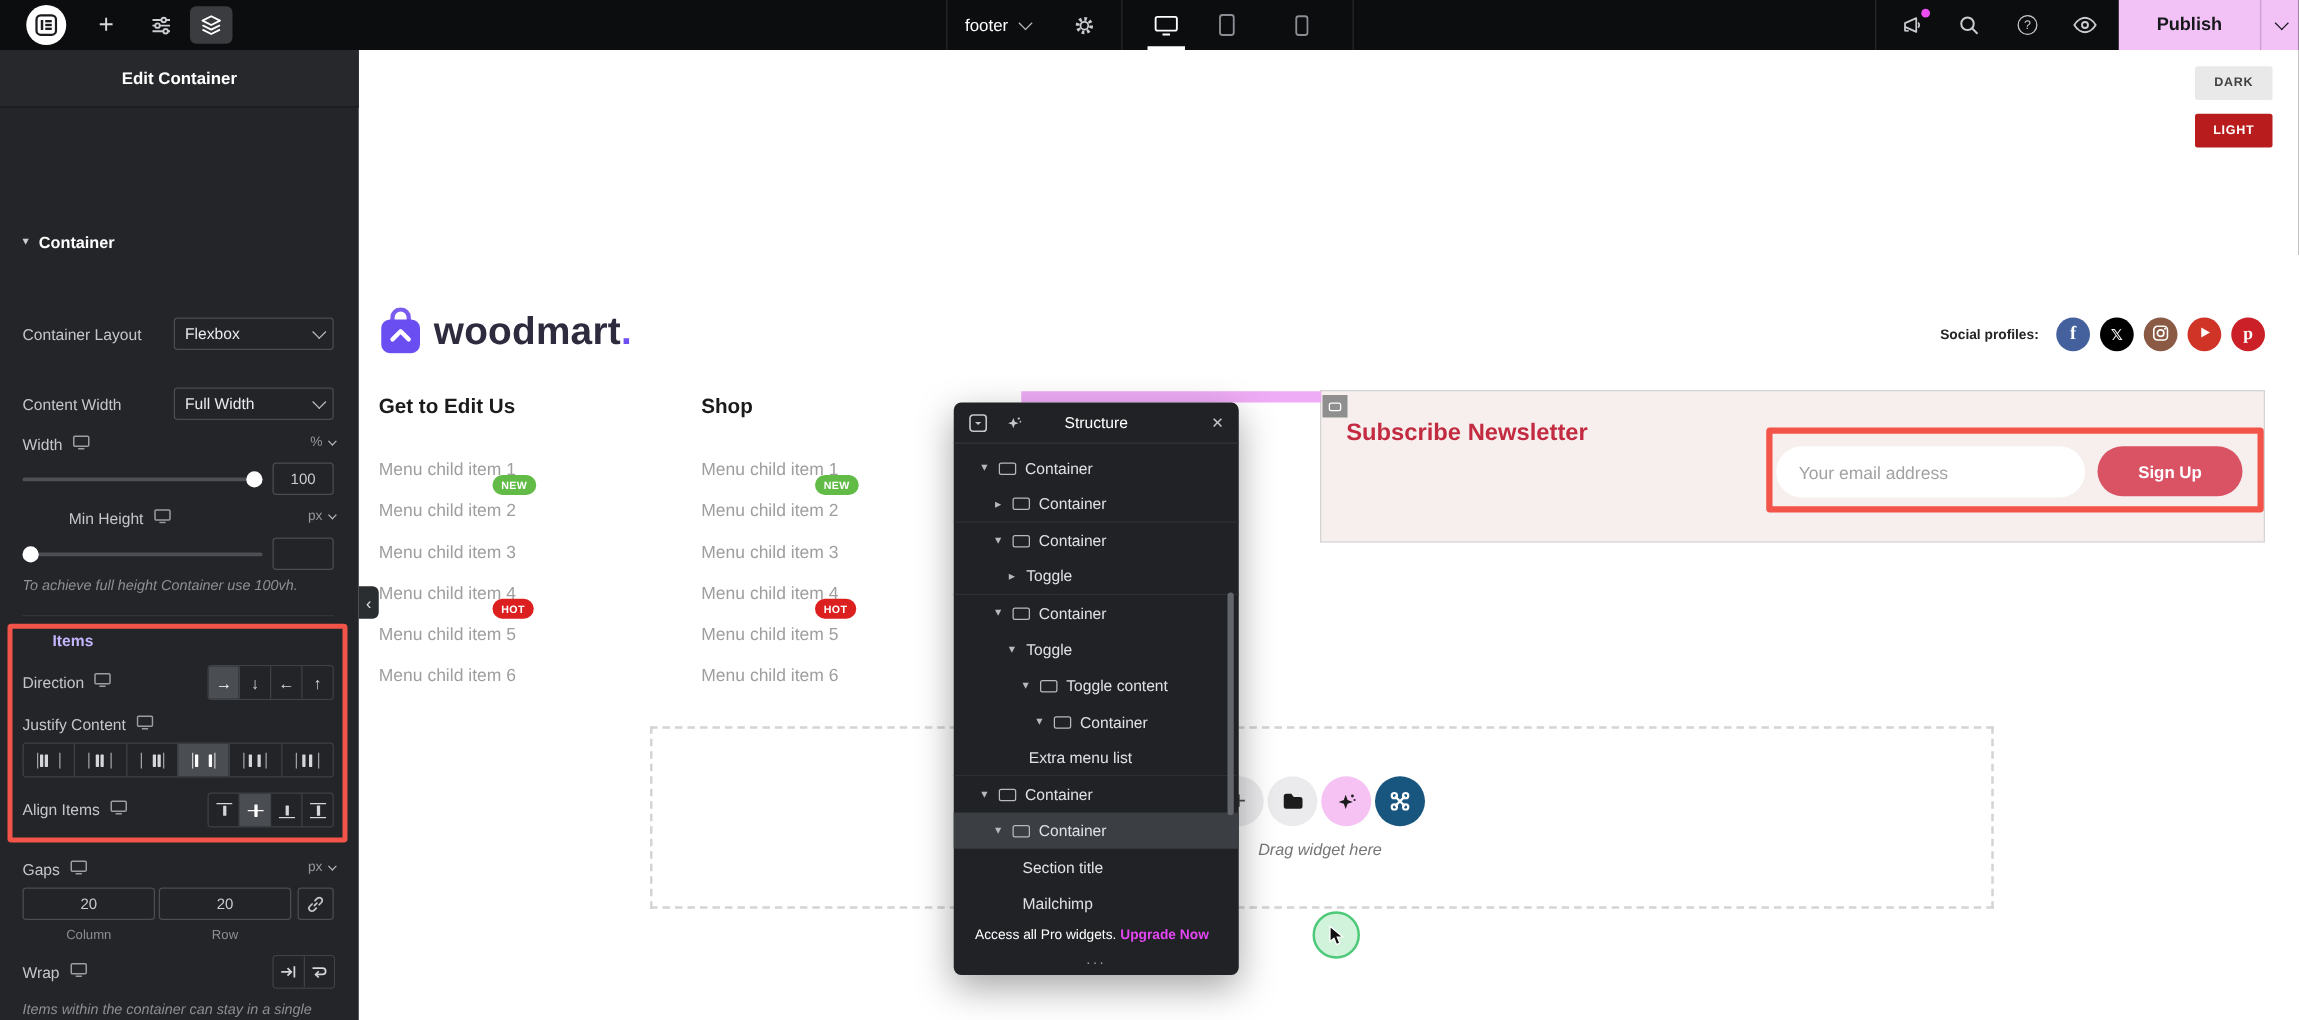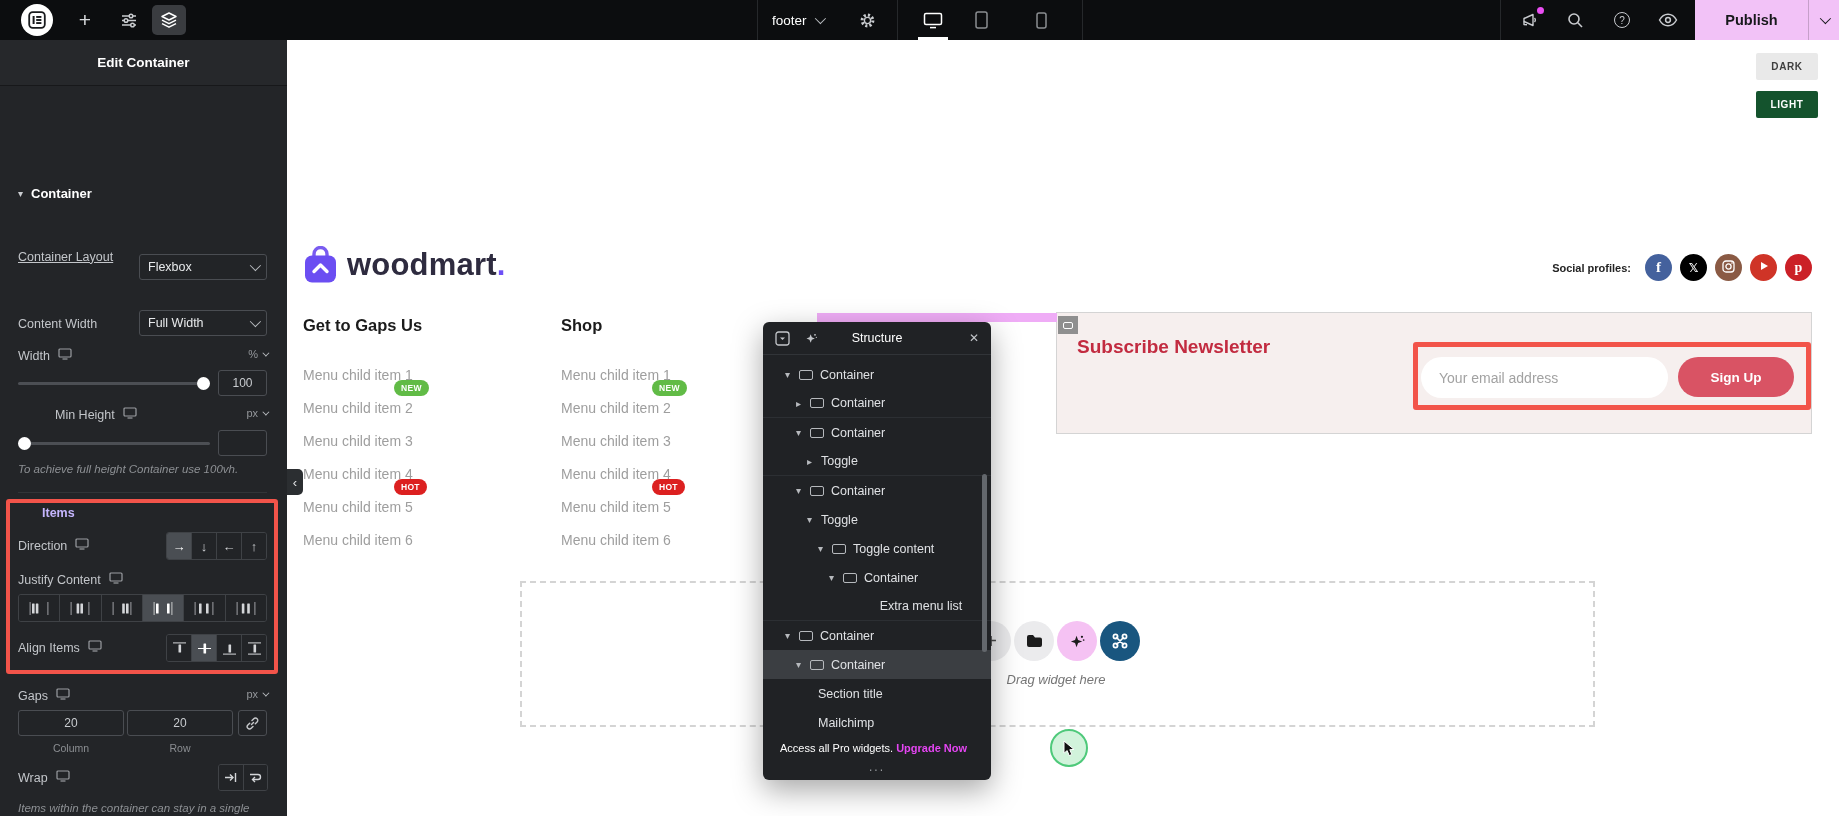--- a/index.html
+++ b/index.html
@@ -77,21 +77,21 @@
   .signup-btn { position:absolute; left:1678px; top:357px; width:116px; height:40px; border-radius:20px; background:#d95364; color:#fff; font-size:13.5px; font-weight:700; display:flex; align-items:center; justify-content:center; cursor:pointer; }
 
   .drag-area { position:absolute; left:520px; top:581px; width:1075px; height:146px; border:2px dashed #d4d4d4; }
   .circ { position:absolute; width:40px; height:40px; border-radius:50%; display:flex; align-items:center; justify-content:center; cursor:pointer; z-index:4; }
   .drag-hint { position:absolute; left:956px; top:672px; width:200px; text-align:center; font-style:italic; font-size:13px; color:#757575; }
   .cursor-halo { position:absolute; left:1050px; top:729px; width:38px; height:38px; border-radius:50%; background:rgba(141,224,164,.4); border:2px solid #4ec97a; z-index:45; }
   .cursor-arrow { position:absolute; left:1063px; top:740px; z-index:46; }
 
   .theme-chip { position:absolute; left:1756px; width:62px; height:27px; font-size:10px; font-weight:700; letter-spacing:.6px; display:flex; align-items:center; justify-content:center; border-radius:2px; cursor:pointer; z-index:8; }
   .chip-dark { top:53px; background:#e9e9e9; color:#3f3f3f; }
-  .chip-light { top:91px; background:#14532d; color:#fff; }
+  .chip-light { top:91px; background:#b91c1c; color:#fff; }
 
   
   .spanel { position:absolute; left:763px; top:322px; width:228px; height:458px; background:#202225; border-radius:6px; box-shadow:0 10px 30px rgba(0,0,0,.35); z-index:40; color:#e3e5e8; }
   .sp-header { height:33px; border-bottom:1px solid #313438; display:flex; align-items:center; padding:0 12px; gap:14px; }
   .sp-title { position:absolute; left:0; width:100%; text-align:center; font-size:12.5px; color:#fff; pointer-events:none; }
   .sp-close { margin-left:auto; color:#c3c6ca; font-size:12px; cursor:pointer; z-index:2; }
   .sp-rows { position:absolute; left:0; top:38px; width:100%; }
   .srow { position:relative; height:29px; display:flex; align-items:center; font-size:12.5px; color:#dfe1e4; cursor:pointer; }
   .srow.sel { background:#3b3e42; }
   .srow.sep { border-bottom:1px solid #2c2f33; }
@@ -201,21 +201,21 @@
   </div>
 
   <div class="sidebar">
     <div class="sb-header">Edit Container</div>
 
     <div class="sec-head">
       <span class="tri">▾</span>
       <span>Container</span>
     </div>
 
-    <div class="ctl-label" style="top:203px;height:27px;text-decoration:underline;">Container Layout</div>
+    <div class="ctl-label" style="top:214px;height:27px;">Container Layout</div>
     <div class="sel-box" style="top:214px;">
       <span>Flexbox</span>
         <span class="caret"></span>
     </div>
 
     <div class="ctl-label" style="top:270px;height:27px;">Content Width</div>
     <div class="sel-box" style="top:270px;">
       <span>Full Width</span>
         <span class="caret"></span>
     </div>
@@ -447,21 +447,21 @@
             </svg></span>
         </span>
         <span class="soc" style="background:#cb2027;">
           <span><span style="font-family:'Liberation Serif',serif;font-size:14px;">p</span></span>
         </span>
       </span>
   </div>
 
   <div id="menu-cols">
       <div class="menu-col" style="left:303px;">
-     <div class="menu-head">Get to Gaps Us</div>
+     <div class="menu-head">Get to Edit Us</div>
      <div class="menu-item" style="top:51px;">Menu child item 1</div>
         <span class="badge new" style="left:91px;top:64px;">NEW</span>
         <div class="menu-item" style="top:84px;">Menu child item 2</div>
         <div class="menu-item" style="top:117px;">Menu child item 3</div>
         <div class="menu-item" style="top:150px;">Menu child item 4</div>
         <span class="badge hot" style="left:91px;top:163px;">HOT</span>
         <div class="menu-item" style="top:183px;">Menu child item 5</div>
         <div class="menu-item" style="top:216px;">Menu child item 6</div>
    </div>
       <div class="menu-col" style="left:561px;">
@@ -570,21 +570,21 @@
         <div class="srow" style="padding-left:55px;">
           <span class="arr">▾</span>
           <span class="cicon"></span>
           <span>Toggle content</span>
         </div>
         <div class="srow" style="padding-left:66px;">
           <span class="arr">▾</span>
           <span class="cicon"></span>
           <span>Container</span>
         </div>
-        <div class="srow sep" style="padding-left:88px;justify-content:center;">
+        <div class="srow sep" style="padding-left:60px;">
           <span>Extra menu list</span>
         </div>
         <div class="srow" style="padding-left:22px;">
           <span class="arr">▾</span>
           <span class="cicon"></span>
           <span>Container</span>
         </div>
         <div class="srow sel" style="padding-left:33px;">
           <span class="arr">▾</span>
           <span class="cicon"></span>

